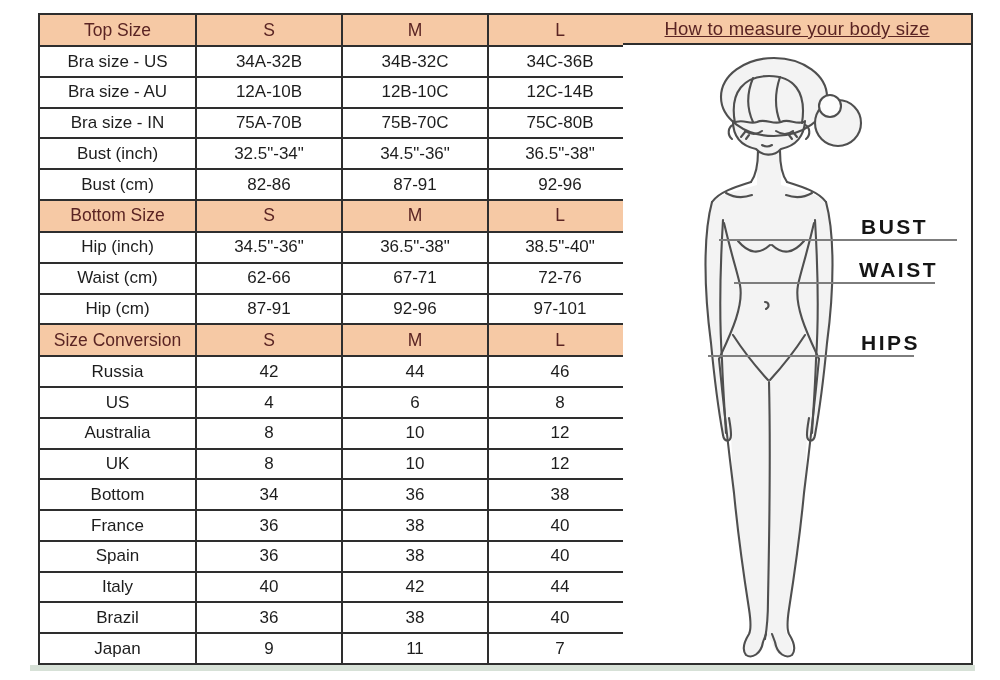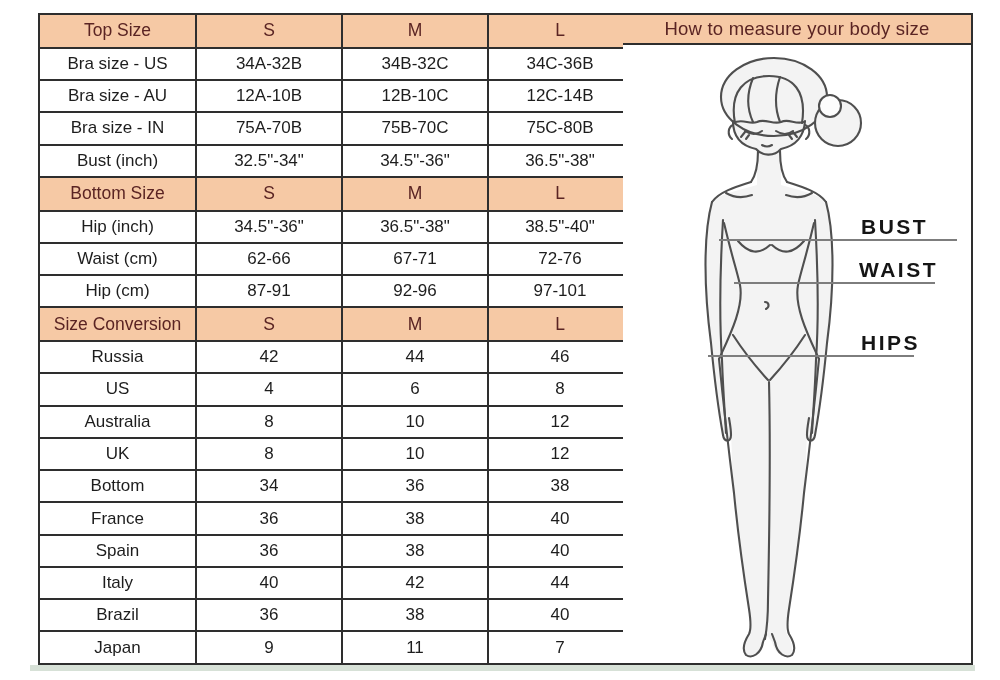--- a/index.html
+++ b/index.html
@@ -25,21 +25,21 @@
 
   
   .measure-panel {
     position:absolute; left:623px; top:13px; width:350px; height:652px;
     border:2px solid #2e2e2e; border-left:none; background:#ffffff;
   }
   .panel-header {
     height:30px; background:var(--header-bg); color:var(--header-text);
     border-bottom:2px solid #2e2e2e;
     display:flex; align-items:center; justify-content:center;
-    font-size:18.5px; letter-spacing:0.2px;
+    font-size:18.5px; letter-spacing:0.2px;text-decoration:underline;
   }
   .panel-body { position:relative; width:100%; height:618px;text-align:right; }
   .panel-body svg { position:absolute; left:0; top:0; width:100%; height:100%; }
 
   .figure-stroke { stroke:#4f4f4f; stroke-width:2.1; fill:none;
                    stroke-linecap:round; stroke-linejoin:round; }
   .figure-fill   { fill:#f3f3f3; stroke:none; }
   .measure-line  { stroke:#7d7d7d; stroke-width:2; }
   .measure-text  { font-family:"Liberation Sans", sans-serif; font-weight:bold;
                    font-size:21px; letter-spacing:2.5px; fill:#151515; }
@@ -85,20 +85,26 @@
           <td>Bra size - IN</td>
           <td>75A-70B</td>
           <td>75B-70C</td>
           <td>75C-80B</td>
         </tr>
         <tr>
           <td>Bust (inch)</td>
           <td>32.5"-34"</td>
           <td>34.5"-36"</td>
           <td>36.5"-38"</td>
+        </tr>
+        <tr>
+          <td>Bust (cm)</td>
+          <td>82-86</td>
+          <td>87-91</td>
+          <td>92-96</td>
         </tr>
         <tr class="section-header">
           <td>Bottom Size</td>
           <td>S</td>
           <td>M</td>
           <td>L</td>
         </tr>
         <tr>
           <td>Hip (inch)</td>
           <td>34.5"-36"</td>

